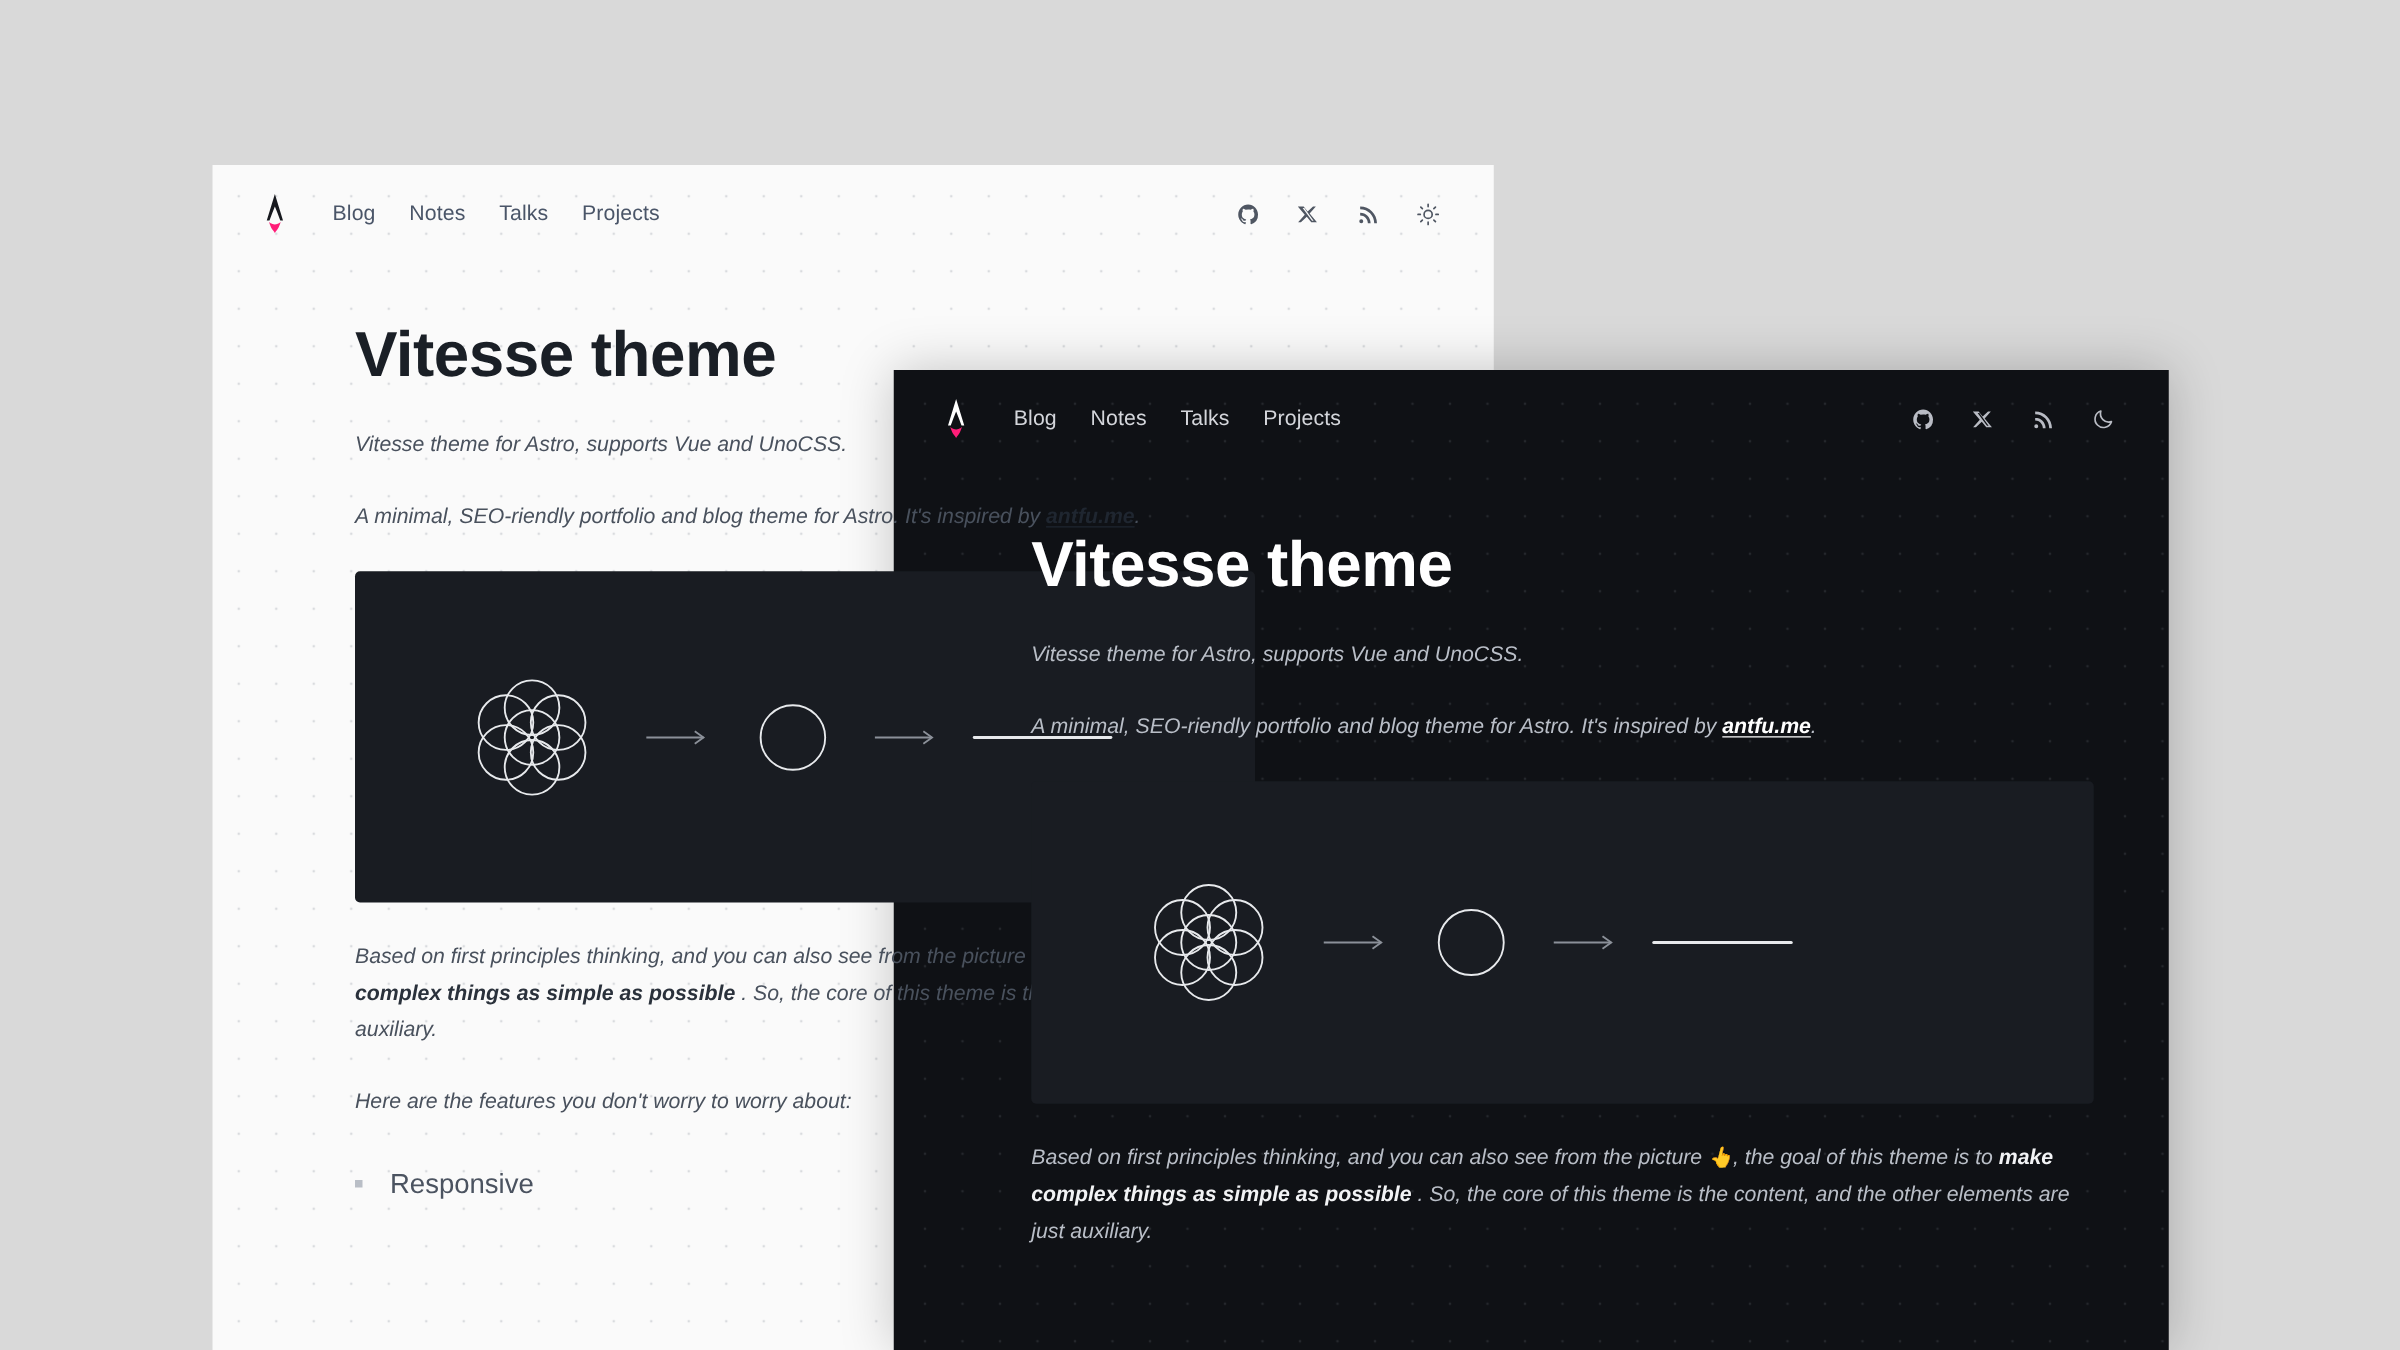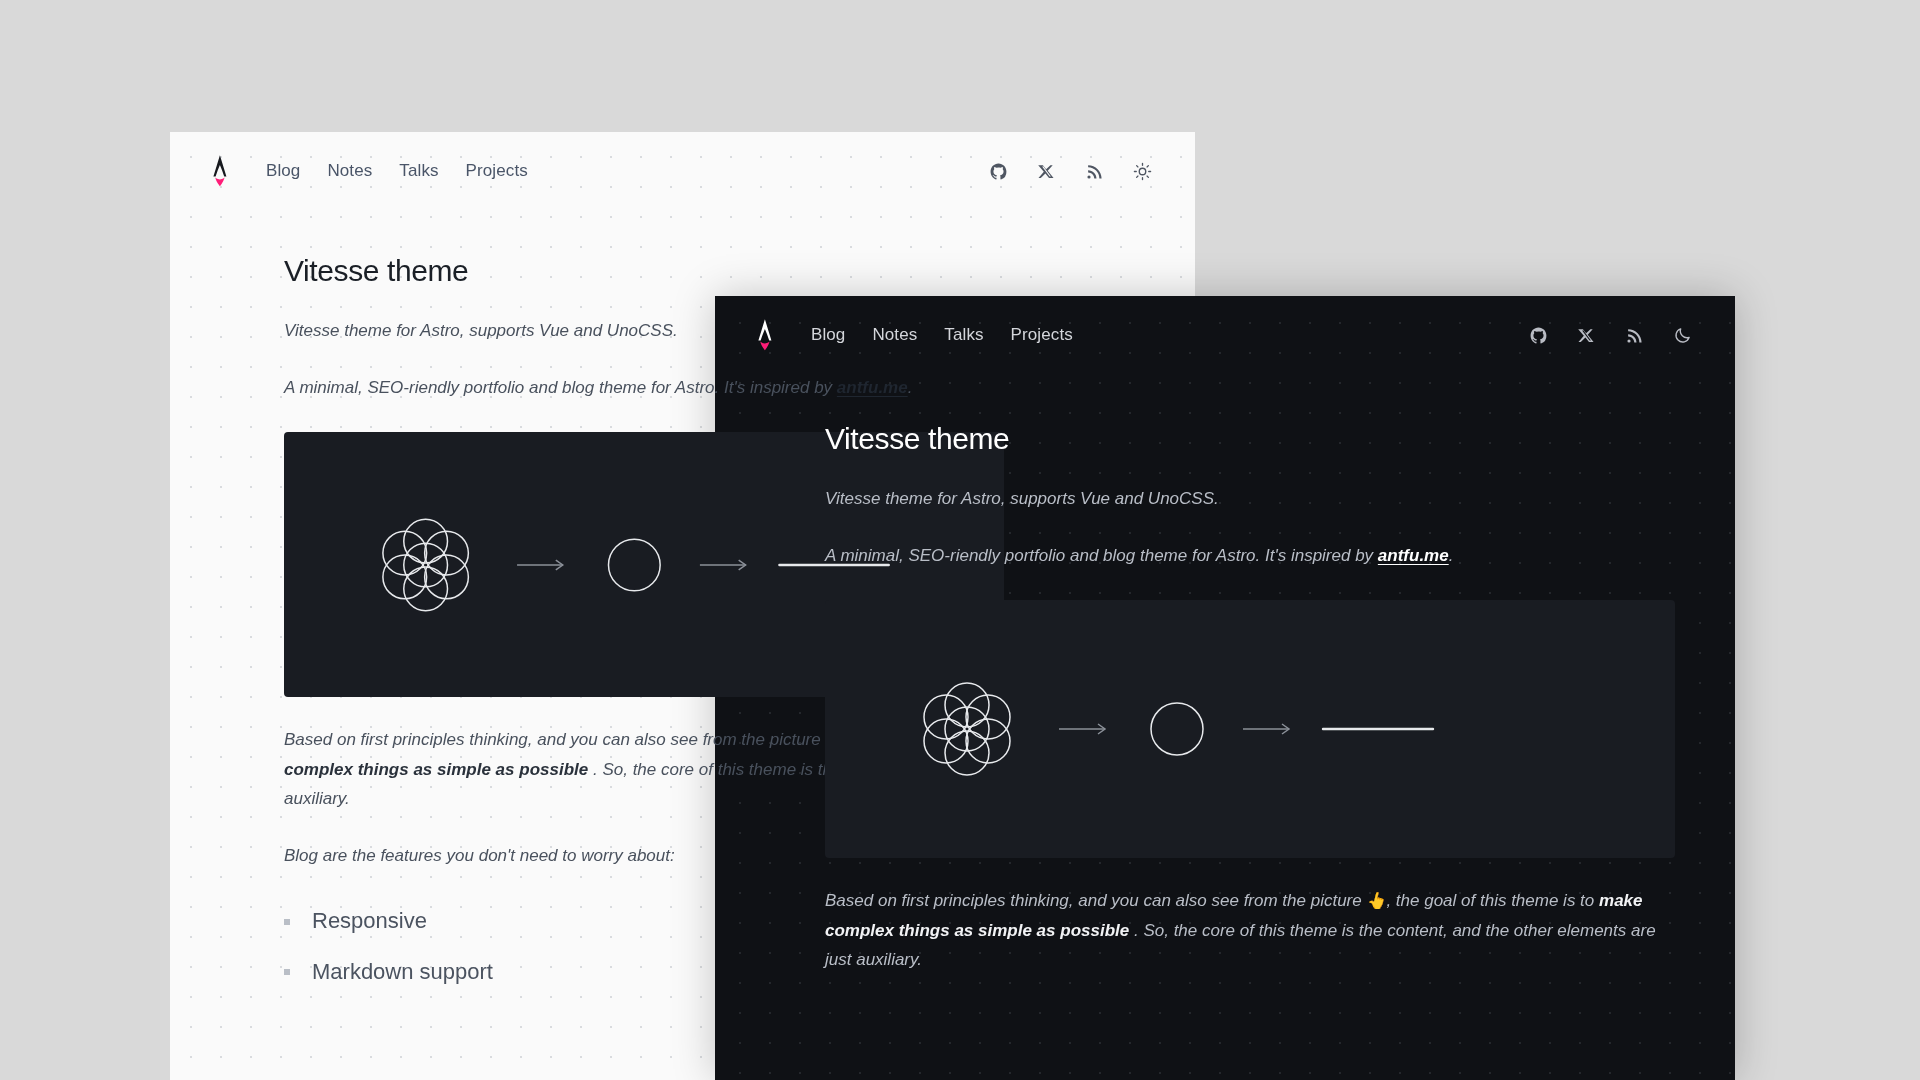--- a/index.html
+++ b/index.html
@@ -73,22 +73,22 @@
   #light-window .nav-icon svg { stroke:#4f5662; fill:none; }
   #dark-window  .nav-icon svg { stroke:#b9bcc4; fill:none; }
   #light-window .nav-icon.solid svg { fill:#4f5662; stroke:none; }
   #dark-window  .nav-icon.solid svg { fill:#b9bcc4; stroke:none; }
 
   
   .article { padding:0 42px 0 114px; }
   #dark-window .article { padding-left:110px; padding-right:60px; }
 
   .title {
-    font-size:30px;
-    font-weight:400;
+    font-size:51px;
+    font-weight:700;
     letter-spacing:-0.4px;
     margin-top:44px;
     margin-bottom:0;
   }
   #light-window .title { color:#1a1f26; }
   #dark-window  .title { color:#ffffff; margin-top:48px; }
 
   .para {
     font-size:17px;
     line-height:1.72;
@@ -221,30 +221,26 @@
               <path d="M373 55 L380 60 L373 65"></path>
             </g>
             <path d="M414 60 H524" stroke="#e7e9ec" stroke-width="2.4" stroke-linecap="round"></path>
           </svg>
         </div>
 
         <p class="para">
           <span>Based on first principles thinking, and you can also see from the picture </span><span class="emoji">👆</span><span>, the goal of this theme is to </span><b>make complex things as simple as possible</b><span> . So, the core of this theme is the content, and the other elements are just auxiliary.</span>
         </p>
 
-        <p class="para">Blog are the features you don't need to worry about:</p>
+        <p class="para">Here are the features you don't worry to worry about:</p>
 
         <ul class="feature-list">
           <li class="feature-item">
             <span class="bullet"></span>
             <span>Responsive</span>
-          </li>
-          <li class="feature-item">
-            <span class="bullet"></span>
-            <span>Markdown support</span>
           </li>
         </ul>
       </div>
 
     </div>
   </div>
 
   <div class="window" id="dark-window">
     <div class="dots"></div>
     <div class="window-inner">

